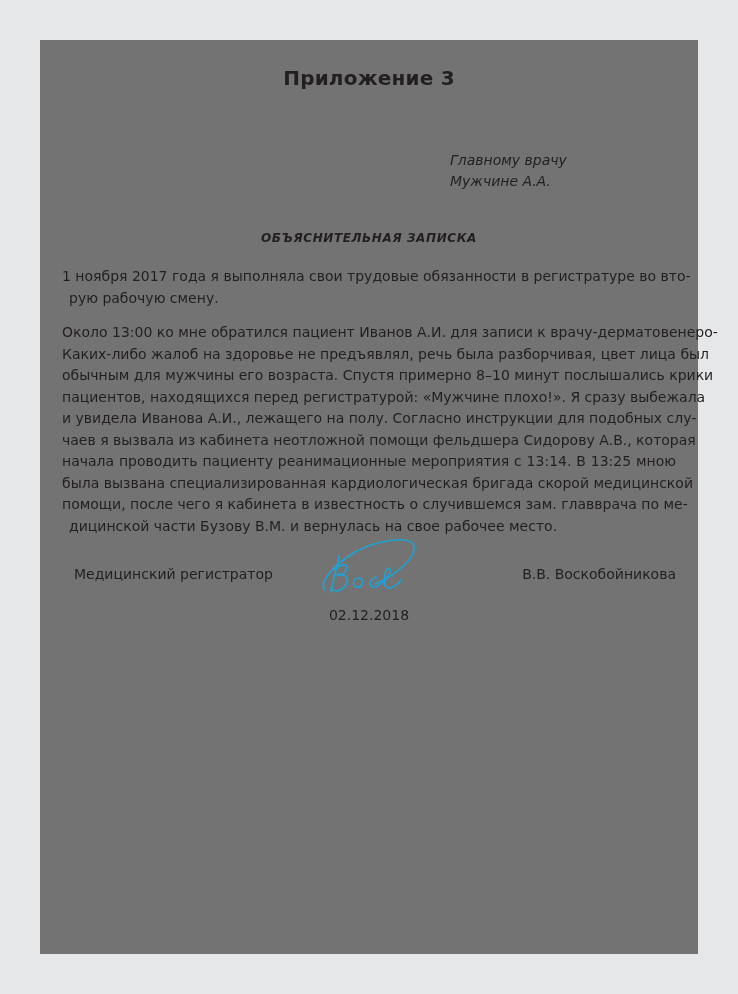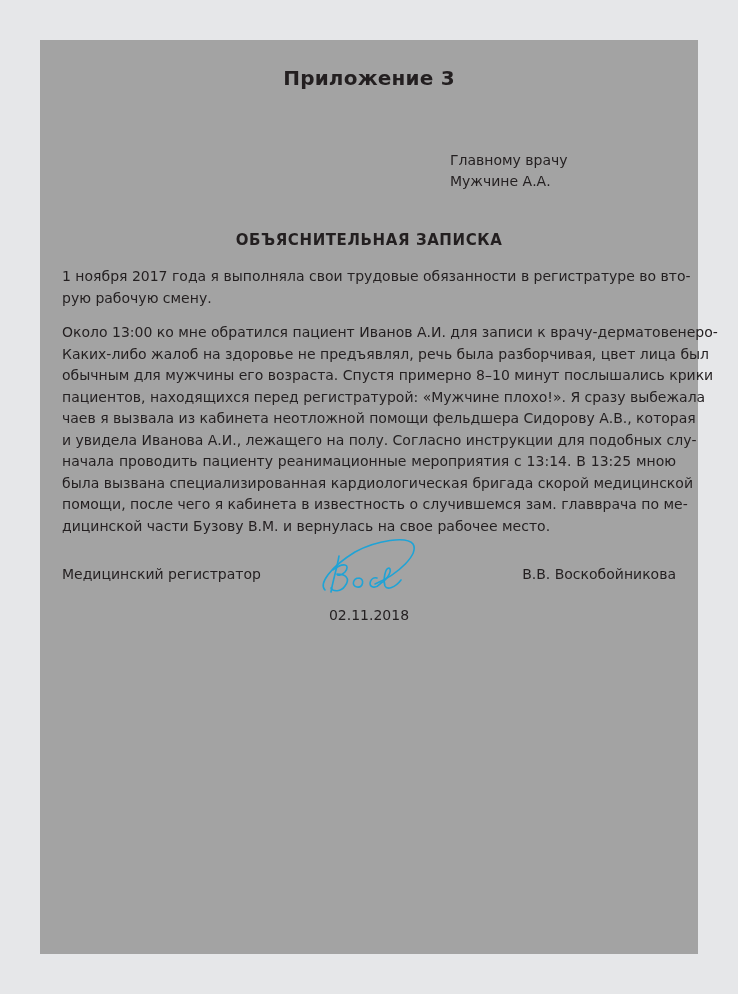--- a/index.html
+++ b/index.html
@@ -14,78 +14,81 @@
       overflow: hidden;
       font-family: "DejaVu Sans", sans-serif;
       color: #231f20;
     }
     .page {
       position: absolute;
       left: 40px;
       top: 40px;
       width: 658px;
       height: 914px;
-      background: #a3a3a3;
+      background: #737373;
     }
     .title {
       position: absolute;
       left: 0;
       top: 26px;
       width: 100%;
       text-align: center;
       font-size: 20px;
       font-weight: bold;
       letter-spacing: 0.2px;
     }
     .addressee {
       position: absolute;
       left: 410px;
       top: 110px;
       font-size: 14px;
       line-height: 21px;
+      font-style: italic;
     }
     .addressee div { white-space: nowrap; }
     .doc-heading {
       position: absolute;
       left: 0;
       top: 191px;
       width: 100%;
       text-align: center;
-      font-size: 15px;
+      font-size: 12px;
       font-weight: bold;
       letter-spacing: 0.6px;
+      font-style: italic;
     }
     .body-text {
       position: absolute;
       left: 22px;
       width: 614px;
       font-size: 14px;
       line-height: 21.5px;
       text-align: justify;
     }
     .body-text .line {
       display: block;
       text-align: justify;
       text-align-last: justify;
       white-space: nowrap;
     }
     .body-text .line.last {
       text-align-last: left;
+      margin-left: 7px;
     }
     .p1 { top: 226px; }
     .p2 { top: 282px; }
     .sign-row {
       position: absolute;
       left: 22px;
       top: 526px;
       width: 614px;
       font-size: 14px;
       height: 22px;
     }
-    .sign-role { position: absolute; left: 0; top: 0; white-space: nowrap; }
+    .sign-role { position: absolute; left: 12px; top: 0; white-space: nowrap; }
     .sign-name { position: absolute; right: 0; top: 0; white-space: nowrap; }
     .signature {
       position: absolute;
       left: 275px;
       top: 494px;
       width: 110px;
       height: 64px;
     }
     .date {
       position: absolute;
@@ -113,22 +116,22 @@
   <div class="body-text p1">
     <span class="line">1 ноября 2017 года я выполняла свои трудовые обязанности в регистратуре во вто-</span>
     <span class="line last">рую рабочую смену.</span>
   </div>
 
   <div class="body-text p2">
     <span class="line">Около 13:00 ко мне обратился пациент Иванов А.И. для записи к врачу-дерматовенеро-</span>
     <span class="line">Каких-либо жалоб на здоровье не предъявлял, речь была разборчивая, цвет лица был</span>
     <span class="line">обычным для мужчины его возраста. Спустя примерно 8–10 минут послышались крики</span>
     <span class="line">пациентов, находящихся перед регистратурой: «Мужчине плохо!». Я сразу выбежала</span>
+    <span class="line">и увидела Иванова А.И., лежащего на полу. Согласно инструкции для подобных слу-</span>
     <span class="line">чаев я вызвала из кабинета неотложной помощи фельдшера Сидорову А.В., которая</span>
-    <span class="line">и увидела Иванова А.И., лежащего на полу. Согласно инструкции для подобных слу-</span>
     <span class="line">начала проводить пациенту реанимационные мероприятия с 13:14. В 13:25 мною</span>
     <span class="line">была вызвана специализированная кардиологическая бригада скорой медицинской</span>
     <span class="line">помощи, после чего я кабинета в известность о случившемся зам. главврача по ме-</span>
     <span class="line last">дицинской части Бузову В.М. и вернулась на свое рабочее место.</span>
   </div>
 
   <div class="sign-row">
     <span class="sign-role">Медицинский регистратор</span>
     <span class="sign-name">В.В. Воскобойникова</span>
   </div>
@@ -142,15 +145,15 @@
       <path d="M18 36 C 28 28, 36 30, 30 38 C 26 42, 22 42, 22 40 C 30 40, 36 44, 30 52 C 26 58, 18 58, 16 54"></path>
 
       <path d="M44 44 C 38 44, 36 52, 42 53 C 48 54, 50 45, 44 44"></path>
 
       <path d="M62 44 C 56 42, 52 52, 58 53 C 62 54, 64 51, 66 49"></path>
 
       <path d="M66 49 C 72 46, 78 36, 74 34 C 70 34, 68 46, 70 52 C 72 56, 80 54, 86 46"></path>
     </g>
   </svg>
 
-  <div class="date">02.11.2018</div>
+  <div class="date">02.12.2018</div>
 
 </div>
 
 </body></html>

